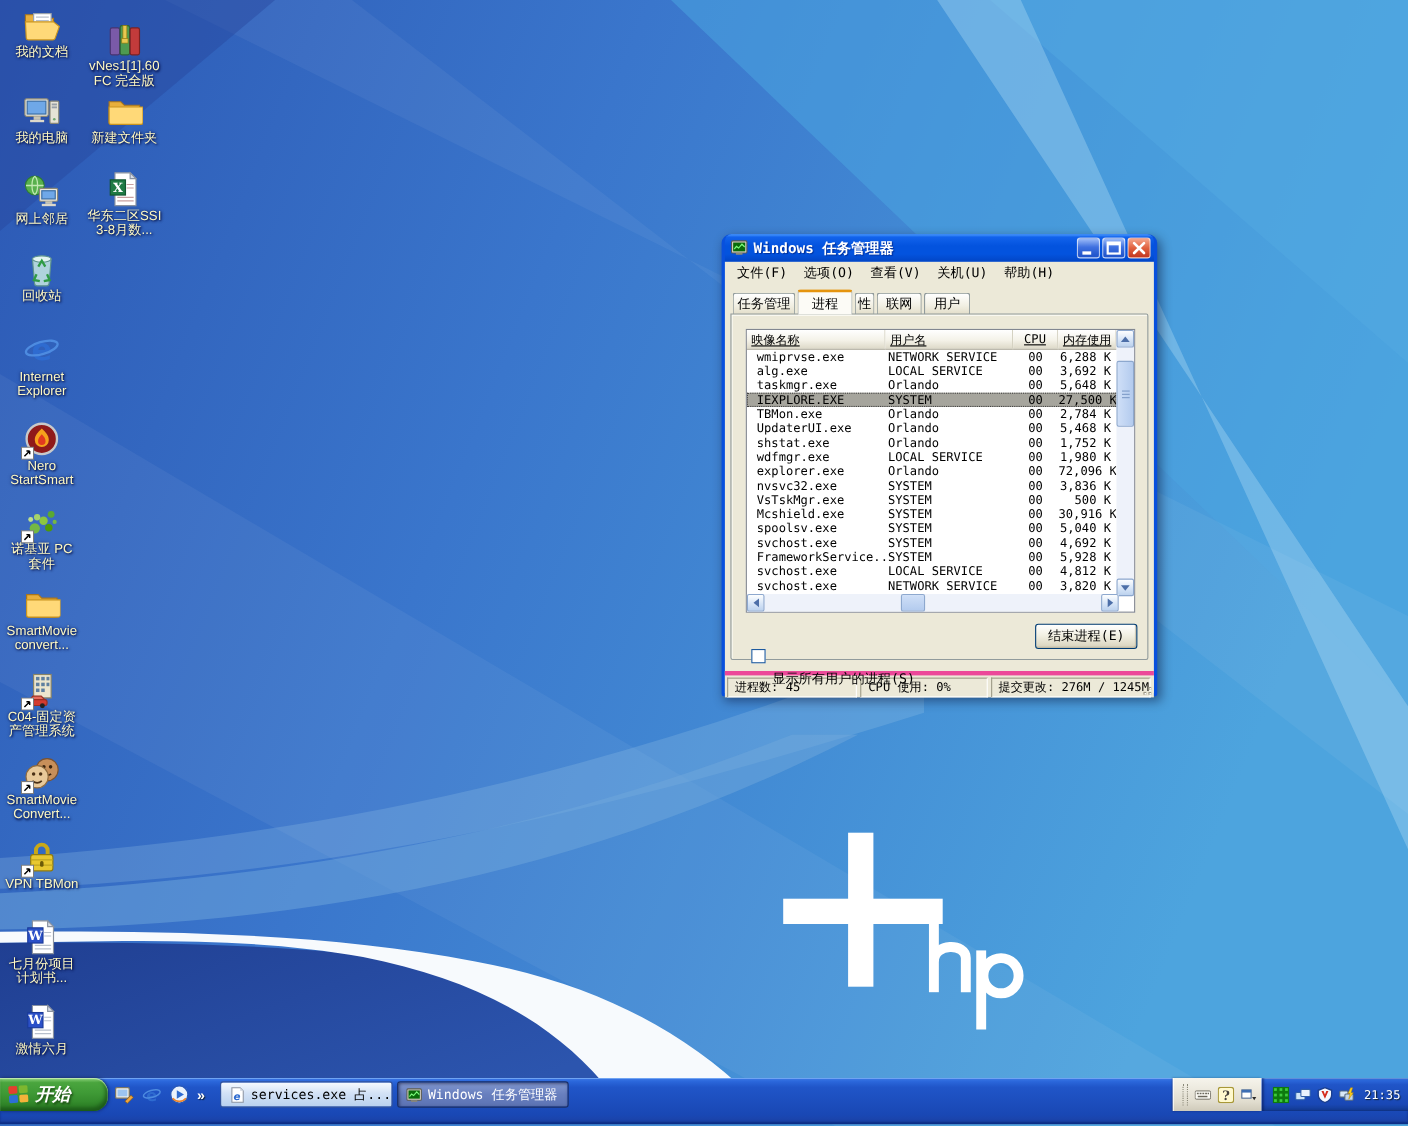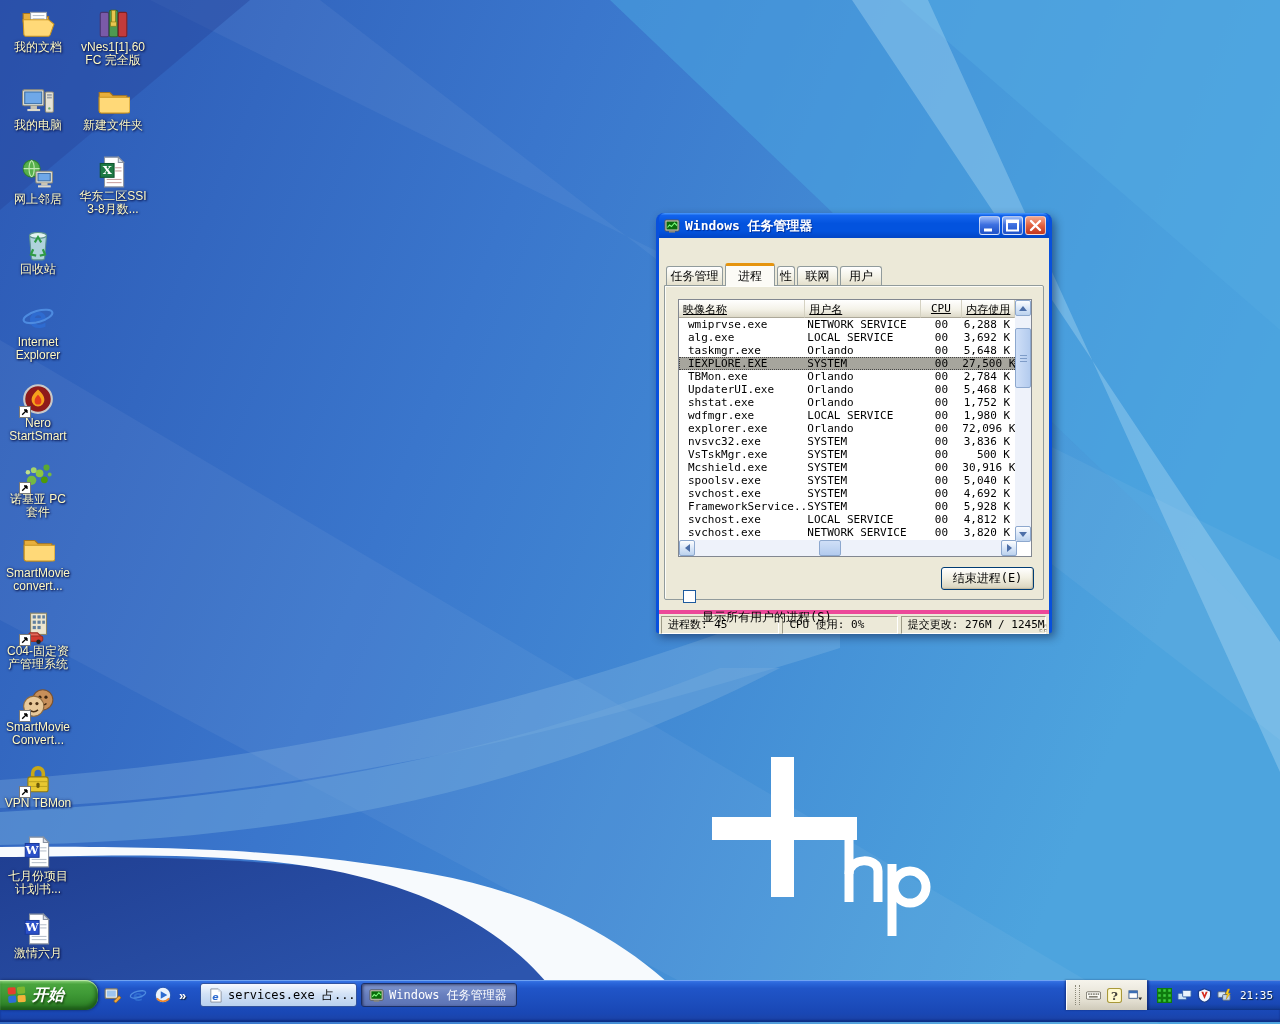--- a/index.html
+++ b/index.html
@@ -391,21 +391,21 @@
             <line x1="10" y1="26" x2="24" y2="26"></line>
           </g>
           <rect x="4" y="8" width="13" height="13" fill="#2b50c8" stroke="#1a3a9a"></rect>
           <text x="10.5" y="18.2" text-anchor="middle" font-size="11" font-weight="bold" fill="#fff" font-family="DejaVu Serif, serif">W</text>
         </svg>
       </div>
       <div class="lbl">
         <div>激情六月</div>
       </div>
     </div>
-    <div class="dicon" style="left: 74px; top: 6px;">
+    <div class="dicon" style="left: 74px; top: 19px;">
       <div class="ic">
         <svg viewBox="0 0 32 32">
           <rect x="4" y="6" width="8" height="23" rx="1.5" fill="#7a5aa8" stroke="#4a3470"></rect>
           <rect x="12.5" y="4" width="8" height="25" rx="1.5" fill="#4e9a51" stroke="#2e6430"></rect>
           <rect x="21" y="6" width="8" height="23" rx="1.5" fill="#c23b3b" stroke="#7e2020"></rect>
           <rect x="14.8" y="4" width="3.4" height="13" fill="#e8c850" stroke="#8f7a10" stroke-width=".6"></rect>
           <rect x="13.8" y="15" width="5.4" height="4" fill="#e8c850" stroke="#8f7a10" stroke-width=".6"></rect>
         </svg>
       </div>
       <div class="lbl">
@@ -468,20 +468,27 @@
             </svg></span>
         </span>
         <span class="wbtn b-close">
           <span style="width:19px;height:17px;display:block;"><svg viewBox="0 0 19 17">
               <path d="M5 4 L14 13 M14 4 L5 13" stroke="#fff" stroke-width="2.4" stroke-linecap="round"></path>
             </svg></span>
         </span>
       </span>
   </div>
   <div class="tm-body">
+    <div class="tm-menu">
+        <span class="mi">文件(F)</span>
+        <span class="mi">选项(O)</span>
+        <span class="mi">查看(V)</span>
+        <span class="mi">关机(U)</span>
+        <span class="mi">帮助(H)</span>
+      </div>
     <div class="tm-tabs">
         <div class="tab" style="width: 57px;">任务管理器</div>
         <div class="tab active" style="width: 50px;">进程</div>
         <div class="tab" style="width: 18px;">性能</div>
         <div class="tab" style="width: 41px;">联网</div>
         <div class="tab" style="width: 42px;">用户</div>
       </div>
     <div class="tm-page">
       <div class="lv">
         <div class="lv-head">

